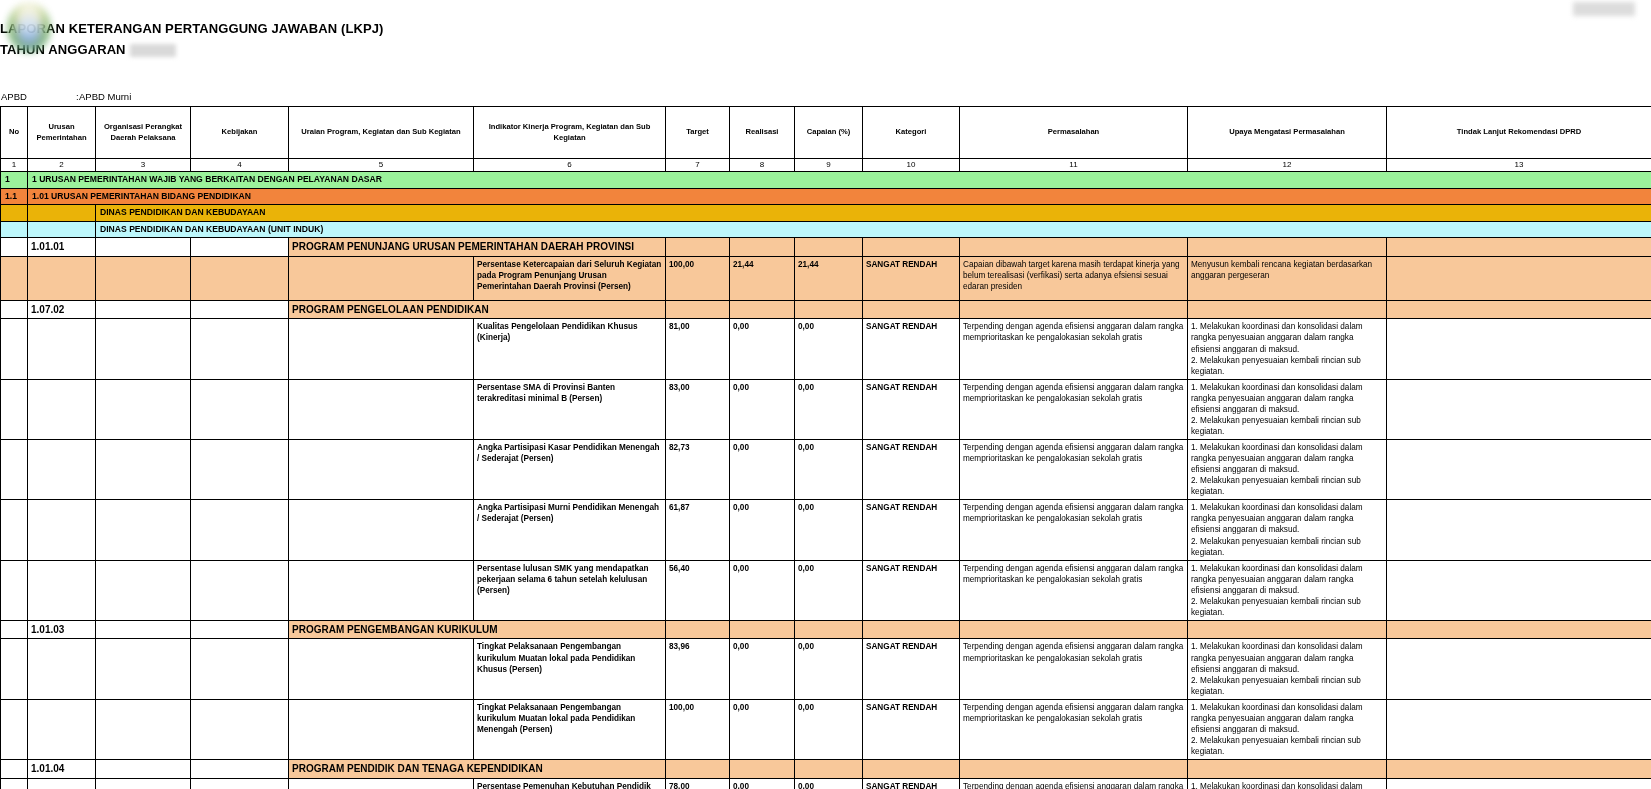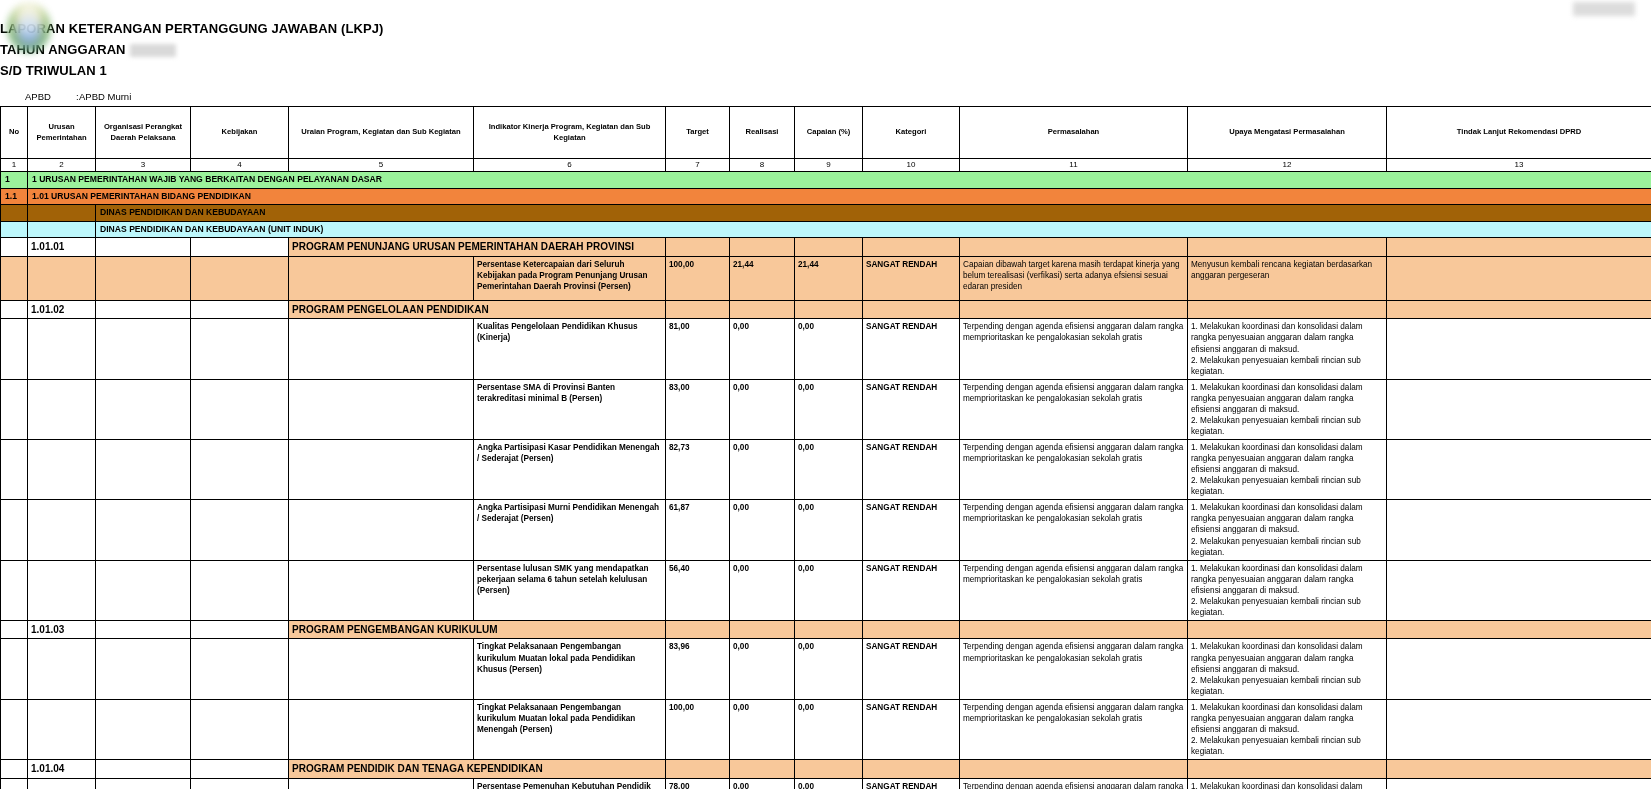--- a/index.html
+++ b/index.html
@@ -63,21 +63,21 @@
     filter: blur(2.6px);
   }
 
   
   #meta-line {
     position: relative;
     height: 16px;
     font-size: 9.5px;
     color: #000;
   }
-  #meta-line .mlabel { position: absolute; left: 1px; top: 1px; padding-left: 24px; }
+  #meta-line .mlabel { position: absolute; left: 1px; top: 1px; }
   #meta-line .mcolon { position: absolute; left: 76px; top: 1px; }
   #meta-line .mvalue { position: absolute; left: 79px; top: 1px; }
 
   
   table {
     border-collapse: collapse;
     table-layout: fixed;
     width: 1651px;
     font-size: 8.3px;
     color: #000;
@@ -103,21 +103,21 @@
     font-size: 8px;
     height: 13px;
     padding: 0;
     vertical-align: middle;
   }
 
   
   tr.band td { font-weight: bold; font-size: 8.6px; vertical-align: middle; padding: 2px 4px; }
   tr.band-green td { background: #9bf29b; height: 15px; }
   tr.band-orange td { background: #f2843c; height: 15px; margin-top: 20px; }
-  tr.band-yellow td { background: #a16207; height: 15px; }
+  tr.band-yellow td { background: #eab308; height: 15px; }
   tr.band-cyan td { background: #bdf7fb; height: 15px; }
 
   
   tr.prog td { background: #f8c89a; font-weight: bold; font-size: 10px; height: 15px; vertical-align: middle; }
   tr.prog td.plain { background: #ffffff; }
   tr.prog td.code { background: #ffffff; font-weight: bold; }
   tr.prog td.dash { background: #f8c89a; }
 
   tr.prog-first td { border-top: 1px dotted #333; }
 
@@ -147,21 +147,20 @@
 <body>
 
 <div id="doc-header">
   <div id="logo"></div>
   <div id="top-right-redact"></div>
   <div id="title-block">
     <div>LAPORAN KETERANGAN PERTANGGUNG JAWABAN (LKPJ)</div>
     <div>
       <span>TAHUN ANGGARAN</span><span id="year-redact" class="redact"></span>
     </div>
-    <div>S/D TRIWULAN 1</div>
   </div>
 </div>
 
 <div id="meta-line">
   <span class="mlabel">APBD</span>
   <span class="mcolon">:</span>
   <span class="mvalue">APBD Murni</span>
 </div>
 
 <table>
@@ -244,32 +243,32 @@
         <td class="dash"></td>
         <td class="dash"></td>
         <td class="dash"></td>
       </tr>
       <tr class="ind tinted" style="height: 44px;">
         <td></td>
         <td></td>
         <td></td>
         <td></td>
         <td></td>
-        <td class="indicator">Persentase Ketercapaian dari Seluruh Kebijakan pada Program Penunjang Urusan Pemerintahan Daerah Provinsi (Persen)</td>
+        <td class="indicator">Persentase Ketercapaian dari Seluruh Kegiatan pada Program Penunjang Urusan Pemerintahan Daerah Provinsi (Persen)</td>
         <td class="num">100,00</td>
         <td class="num">21,44</td>
         <td class="num">21,44</td>
         <td class="kat">SANGAT RENDAH</td>
         <td>Capaian dibawah target karena masih terdapat kinerja yang belum terealisasi (verfikasi) serta adanya efsiensi sesuai edaran presiden</td>
         <td>Menyusun kembali rencana kegiatan berdasarkan anggaran pergeseran</td>
         <td></td>
       </tr>
       <tr class="prog prog-first">
         <td class="plain"></td>
-        <td class="code">1.01.02</td>
+        <td class="code">1.07.02</td>
         <td class="plain"></td>
         <td class="plain"></td>
         <td colspan="2">PROGRAM PENGELOLAAN PENDIDIKAN</td>
         <td class="dash"></td>
         <td class="dash"></td>
         <td class="dash"></td>
         <td class="dash"></td>
         <td class="dash"></td>
         <td class="dash"></td>
         <td class="dash"></td>

